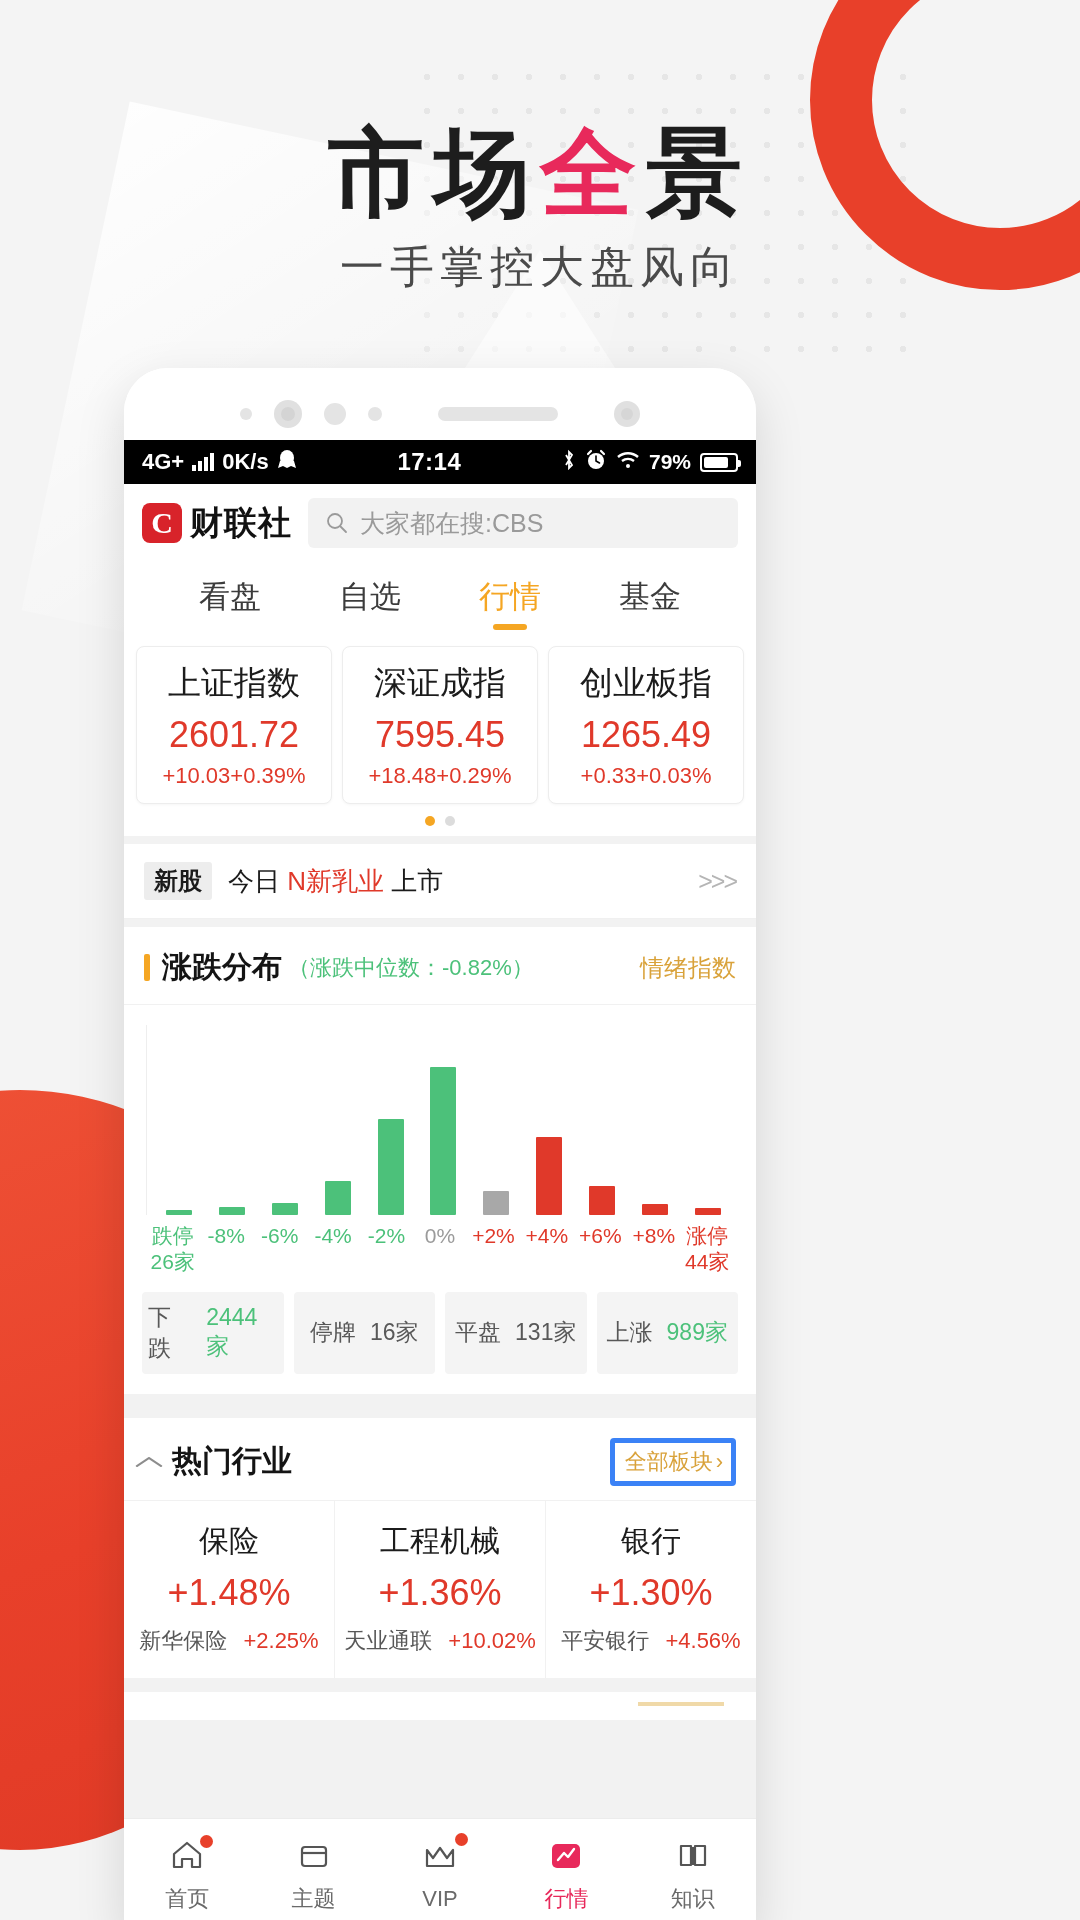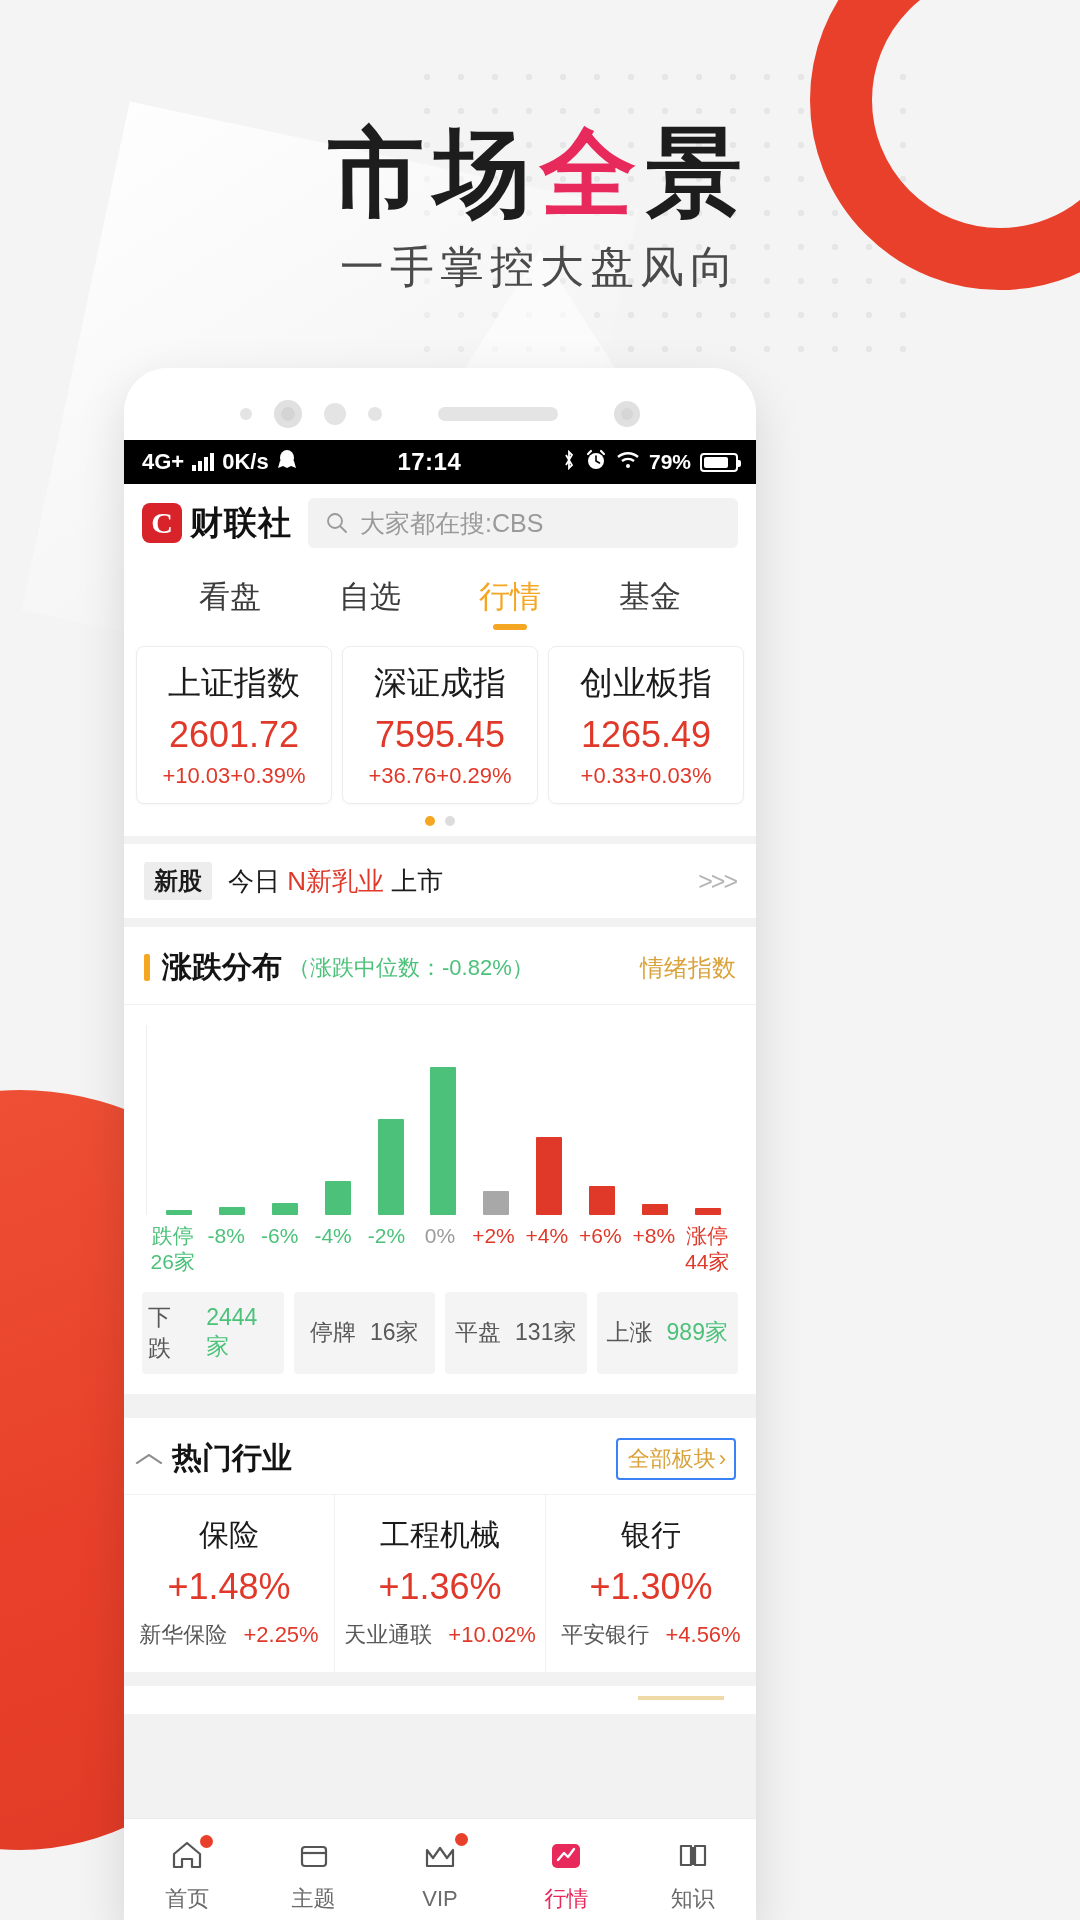--- a/index.html
+++ b/index.html
@@ -189,21 +189,21 @@
     display:flex;align-items:center;justify-content:center;gap:14px;font-size:23px;color:#585858;
   }
   .stat .v{font-weight:500;}
 
   
   .hot-sec{background:#fff;margin-top:10px;}
   .hot-head{display:flex;align-items:center;padding:20px 20px 14px 12px;}
   .chev{color:#8d8d8d;font-size:24px;margin-right:10px;display:inline-block;transform:scaleX(1.2);}
   .hot-title{font-size:30px;color:#141414;font-weight:bold;}
   .hot-all{
-    margin-left:auto;border:2px solid #3b82f6;color:#d9a23a;border-radius:4px;
+    margin-left:auto;border:5px solid #3b82f6;color:#d9a23a;border-radius:4px;
     font-size:22px;padding:4px 8px 4px 10px;display:flex;align-items:center;gap:3px;
   }
   .hot-row{display:flex;border-top:1px solid #f1f1f1;}
   .hot-card{
     flex:1;text-align:center;padding:20px 6px 22px 6px;border-right:1px solid #f1f1f1;
   }
   .hot-card:last-child{border-right:none;}
   .hc-name{font-size:30px;color:#1c1c1c;margin-bottom:10px;}
   .hc-pct{font-size:36px;color:#e0392a;font-weight:500;margin-bottom:12px;}
   .hc-sub{font-size:22px;color:#585858;}
@@ -333,21 +333,21 @@
             <div class="idx-val">2601.72</div>
             <div class="idx-chg">
               <span>+10.03</span>
               <span>+0.39%</span>
             </div>
           </div>
           <div class="idx-card">
             <div class="idx-name">深证成指</div>
             <div class="idx-val">7595.45</div>
             <div class="idx-chg">
-              <span>+36.76</span>
+              <span>+18.48</span>
               <span>+0.29%</span>
             </div>
           </div>
           <div class="idx-card">
             <div class="idx-name">创业板指</div>
             <div class="idx-val">1265.49</div>
             <div class="idx-chg">
               <span>+0.33</span>
               <span>+0.03%</span>
             </div>

